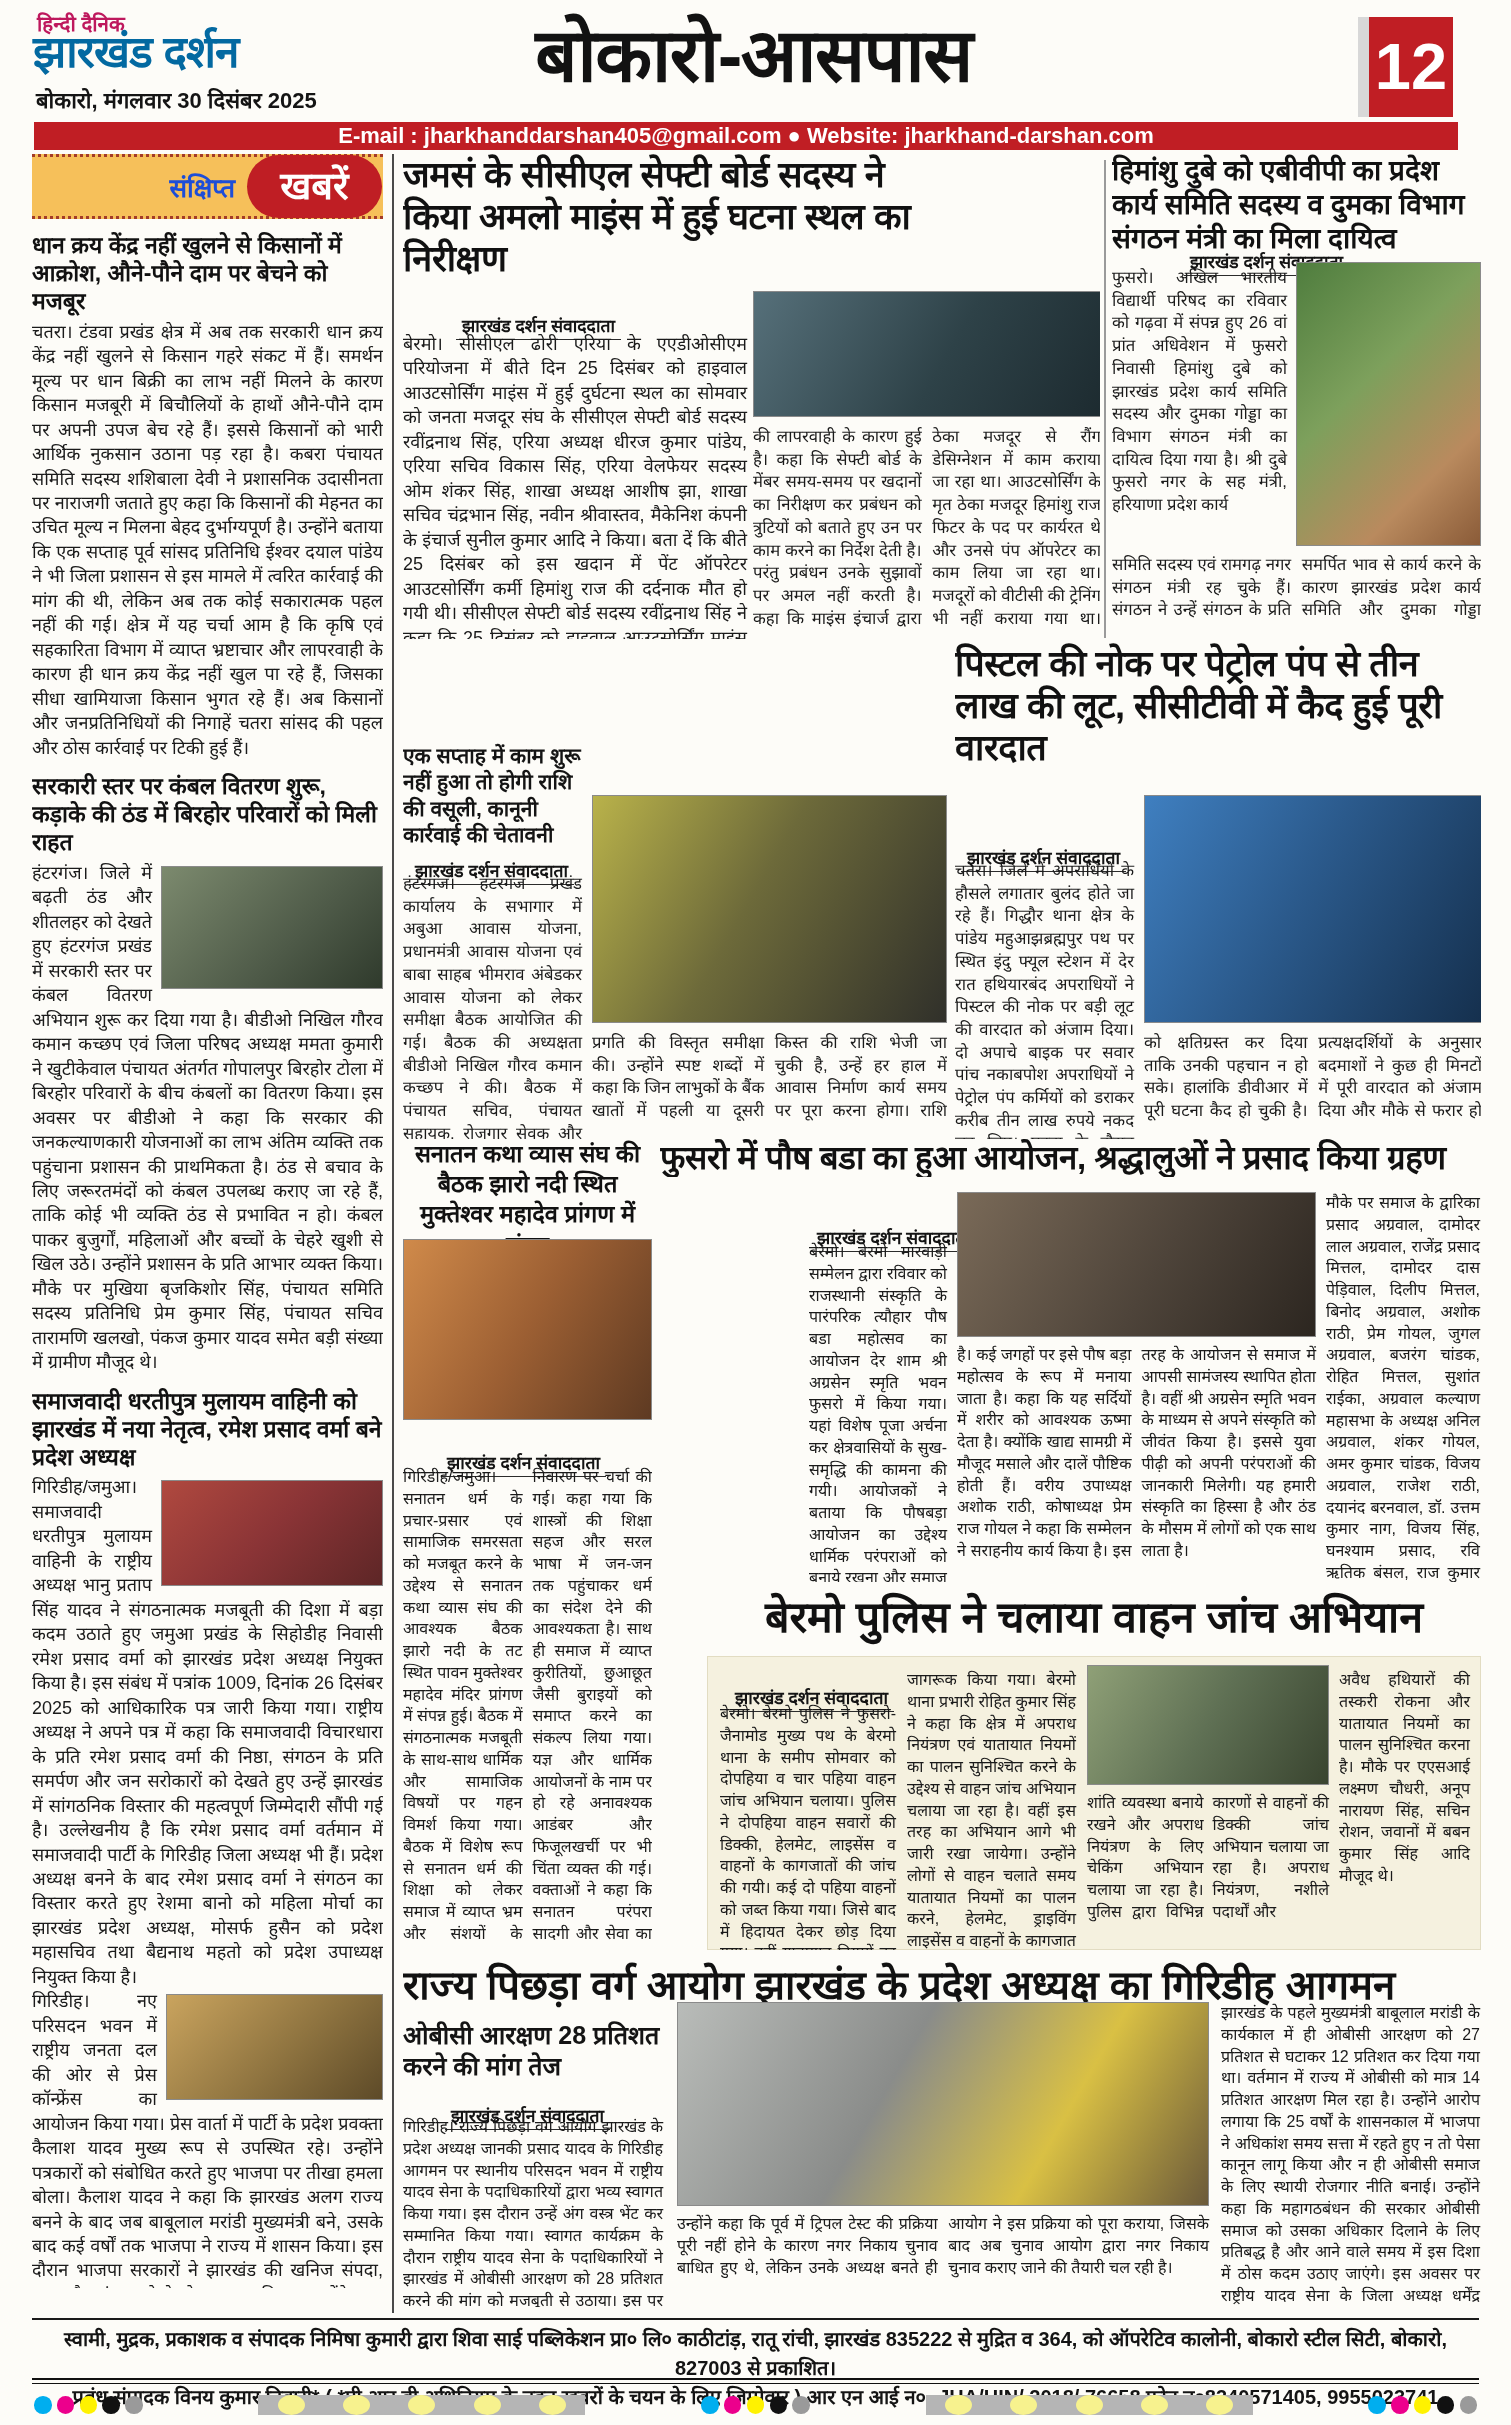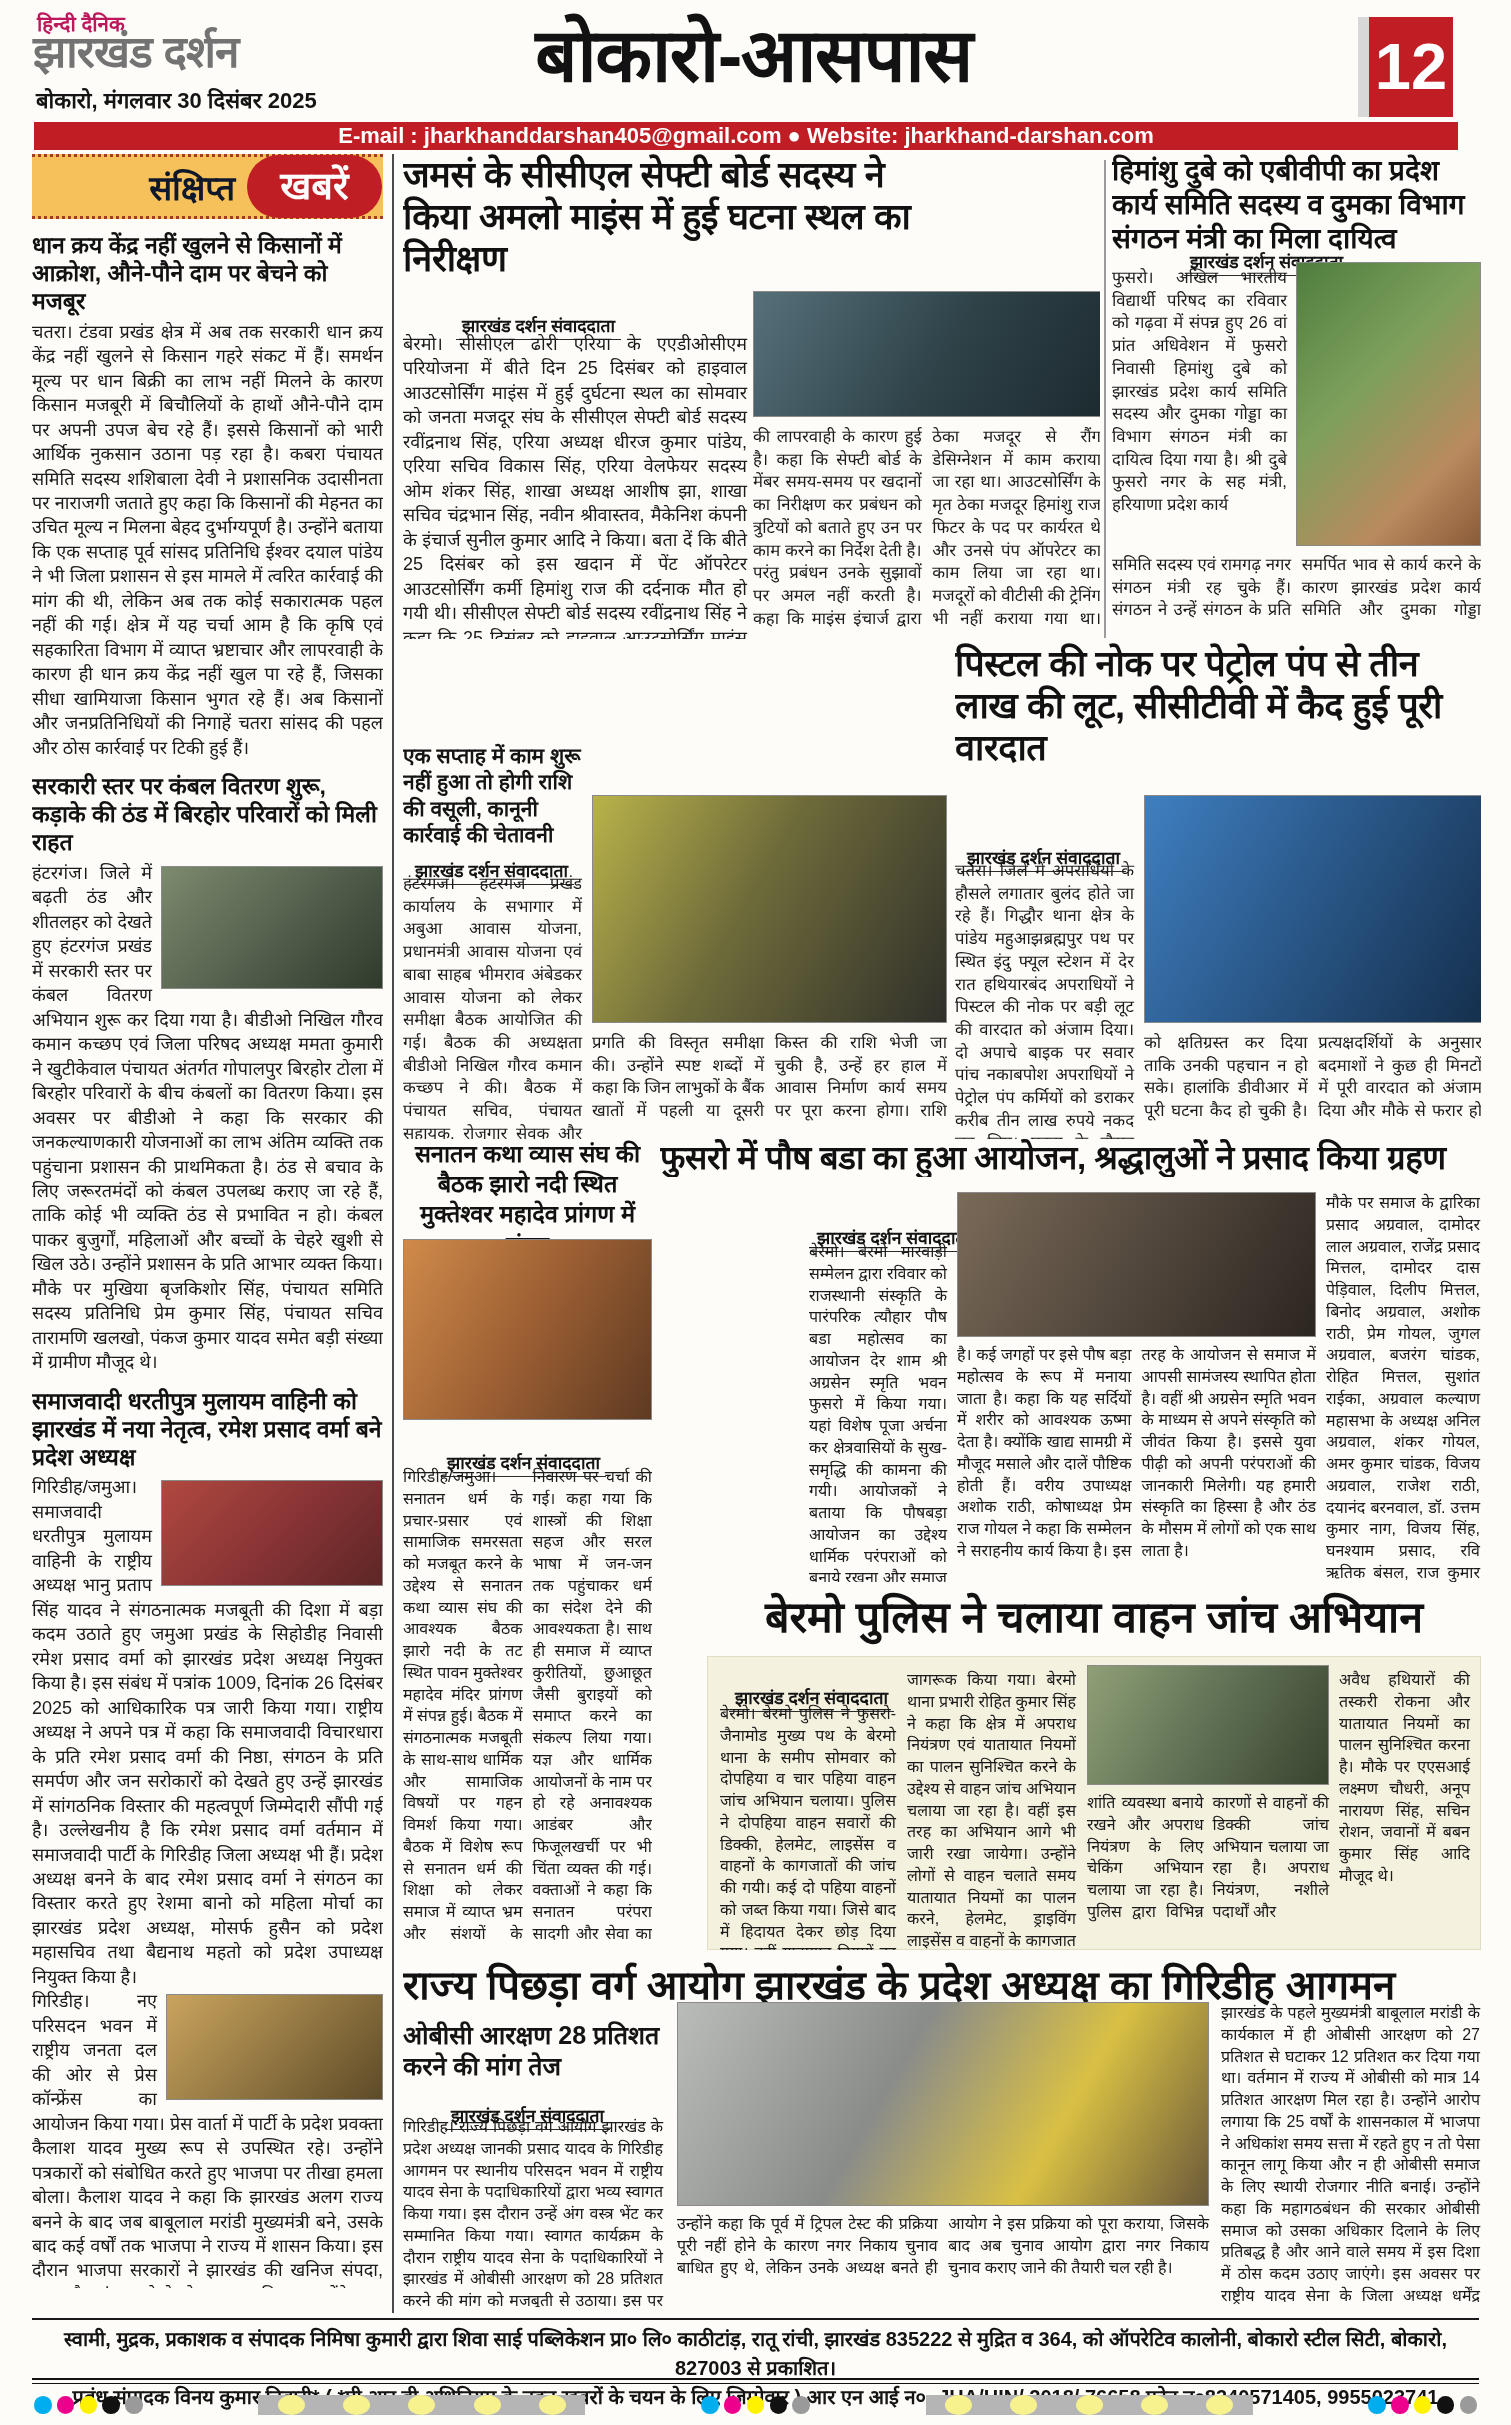--- a/index.html
+++ b/index.html
@@ -2,21 +2,21 @@
 <html style="font-size:12px"><head>
 <meta charset="utf-8">
 <style>
   *{margin:0;padding:0;box-sizing:border-box}
   html,body{background:#dedede}
   #page{position:relative;width:1511px;height:2426px;margin:0 auto;background:#fdfcf8;
         font-family:"Liberation Sans",sans-serif;color:#141414;overflow:hidden}
   .abs{position:absolute}
   
   .tagline{position:absolute;left:37px;top:9px;font-size:20.5px;font-weight:bold;color:#be185d}
-  .paper-name{position:absolute;left:33px;top:30px;font-size:44px;font-weight:800;line-height:1;color:#737373;letter-spacing:-0.8px}
+  .paper-name{position:absolute;left:33px;top:30px;font-size:44px;font-weight:800;line-height:1;color:#0369a1;letter-spacing:-0.8px}
   .dateline{position:absolute;left:36px;top:84px;font-size:22px;font-weight:bold}
   .section-title{position:absolute;left:396px;top:1.5px;width:715px;text-align:center;
                  font-size:74px;font-weight:800;letter-spacing:-1.5px;color:#121212}
   .page-strip{position:absolute;left:1358px;top:16.7px;width:10.6px;height:100px;background:#d8d8d8}
   .page-box{position:absolute;left:1369px;top:16.7px;width:84px;height:100px;background:#c01e24;
             color:#fff;font-size:65px;font-weight:800;text-align:center;line-height:99px}
   .contact-bar{position:absolute;left:34px;top:122px;width:1424px;height:28px;background:#c01e24;
                color:#fff;font-size:22px;font-weight:bold;text-align:center;line-height:28px}
   
   .byline{display:block;width:max-content;margin:16px auto;font-size:17.5px;font-weight:bold;
@@ -34,21 +34,21 @@
   .ph-meeting{background:linear-gradient(120deg,#b9b24a,#6d6a3a 45%,#30302a)}
   .ph-cctv{background:linear-gradient(120deg,#3f7fc0,#2b5a8c 45%,#15304e)}
   .ph-sanatan{background:linear-gradient(120deg,#d08a4a,#9c5f33 50%,#5e3a22)}
   .ph-pausbada{background:linear-gradient(120deg,#7a6a58,#4e443a 55%,#2c2620)}
   .ph-police{background:linear-gradient(120deg,#8fa077,#5f7054 50%,#39442f)}
   .ph-obc{background:linear-gradient(120deg,#b9bcb9,#8a8c8a 40%,#d9c044 70%,#6b5a3a)}
   
   #briefs{position:absolute;left:32px;top:154px;width:351px;height:2134px;overflow:hidden}
   .briefs-box{height:65px;background:#f6c05a;border-top:3.8px dotted #a33b28;border-bottom:3.8px dotted #a33b28;
               display:flex;align-items:center;justify-content:flex-end;gap:12px;padding-right:1.5px;margin-bottom:7.6px}
-  .briefs-main{font-size:34px;font-weight:800;color:#0f172a}
+  .briefs-main{font-size:26px;font-weight:800;color:#1d4ed8}
   .briefs-pill{background:#bf1e24;color:#fff;font-size:38px;font-weight:800;
                padding:3px 33px 7.6px;border-radius:35px}
   .brief h3{font-size:23px;line-height:1.22;margin:12px 0 4.6px}
   .brief-body{font-size:18px}
   .brief-photo{float:right;margin:4.6px 0 4.6px 9px}
   
   .block{position:absolute;overflow:hidden}
   .h-xl{font-size:36px;line-height:1.16;font-weight:800;letter-spacing:-0.4px}
   .h-lg{font-size:28px;line-height:1.22;font-weight:800}
   .h-one{white-space:nowrap;overflow:hidden}

